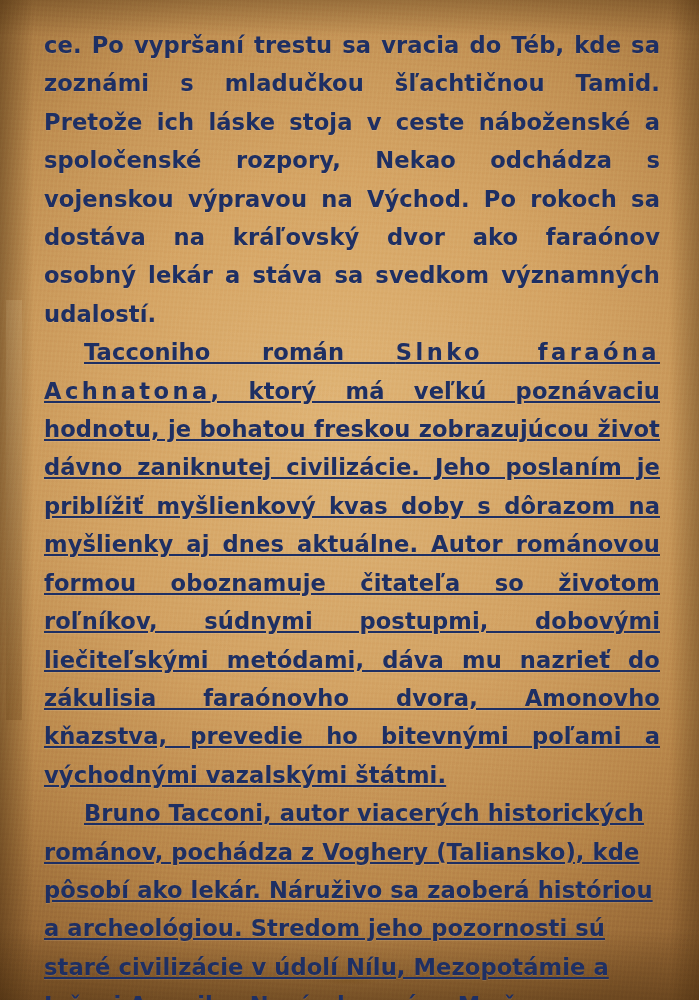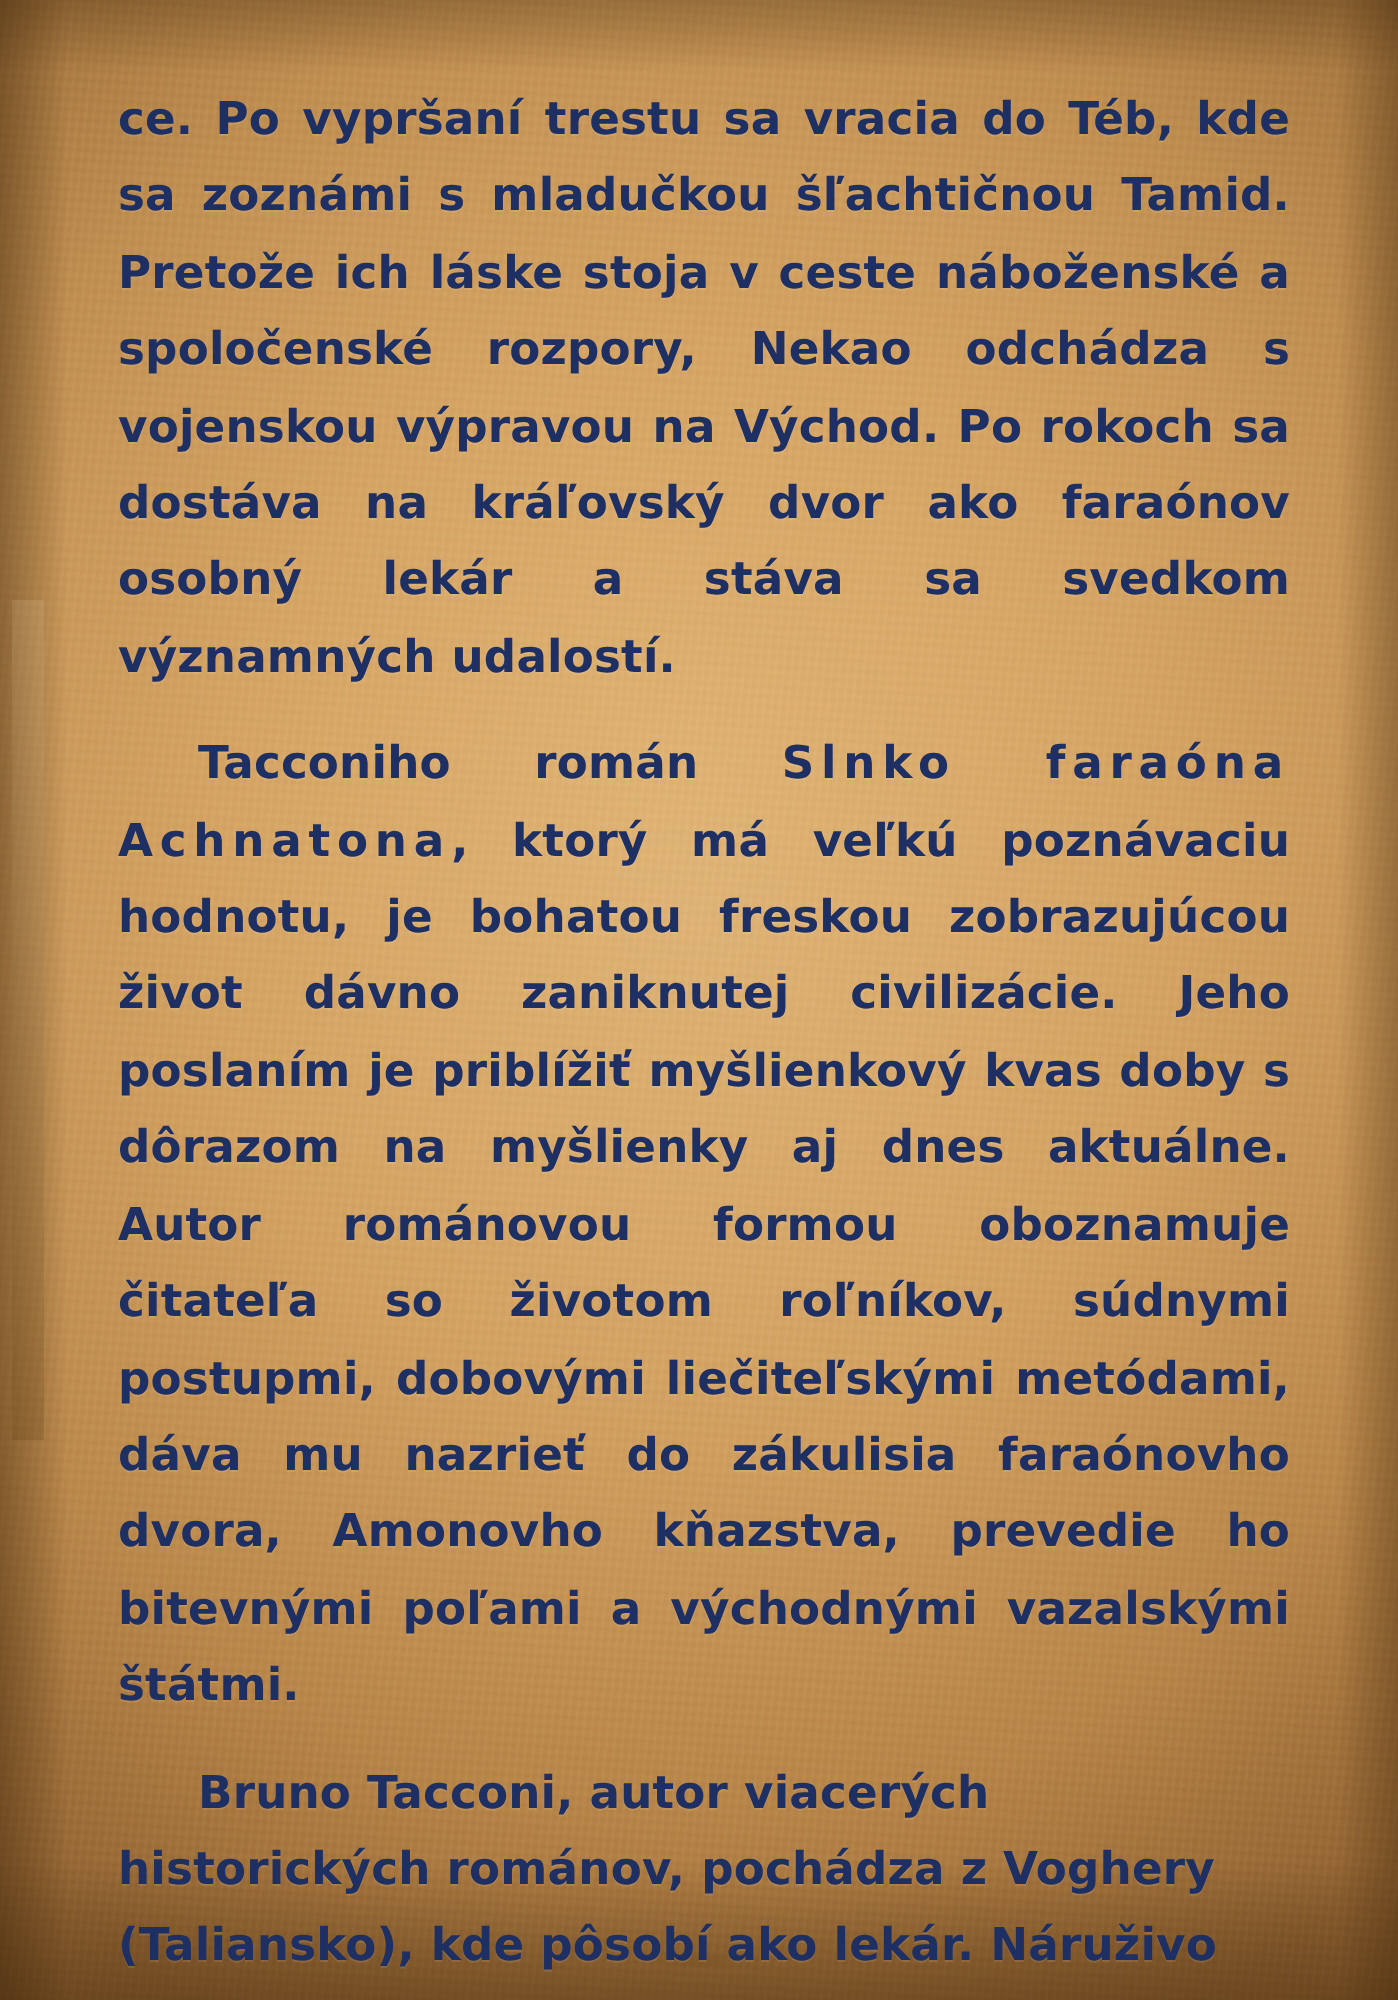--- a/index.html
+++ b/index.html
@@ -79,25 +79,26 @@
     color: #1e2f63;
     font-size: 22.6px;
     line-height: 38.4px;
     font-weight: 700;
     text-align: justify;
     text-justify: inter-word;
     letter-spacing: 0.1px;
     text-shadow: 0 1px 0 rgba(255,255,255,0.10);
   }
   .para {
-    margin: 15px;
+    margin: 0;
     text-indent: 0;
   }
   .para + .para {
     text-indent: 40px;
+    text-decoration: underline;
   }
   .last-line-left {
     text-align: left;
   }
   .spaced {
     letter-spacing: 3.4px;
   }
 </style>
 </head>
 <body>

